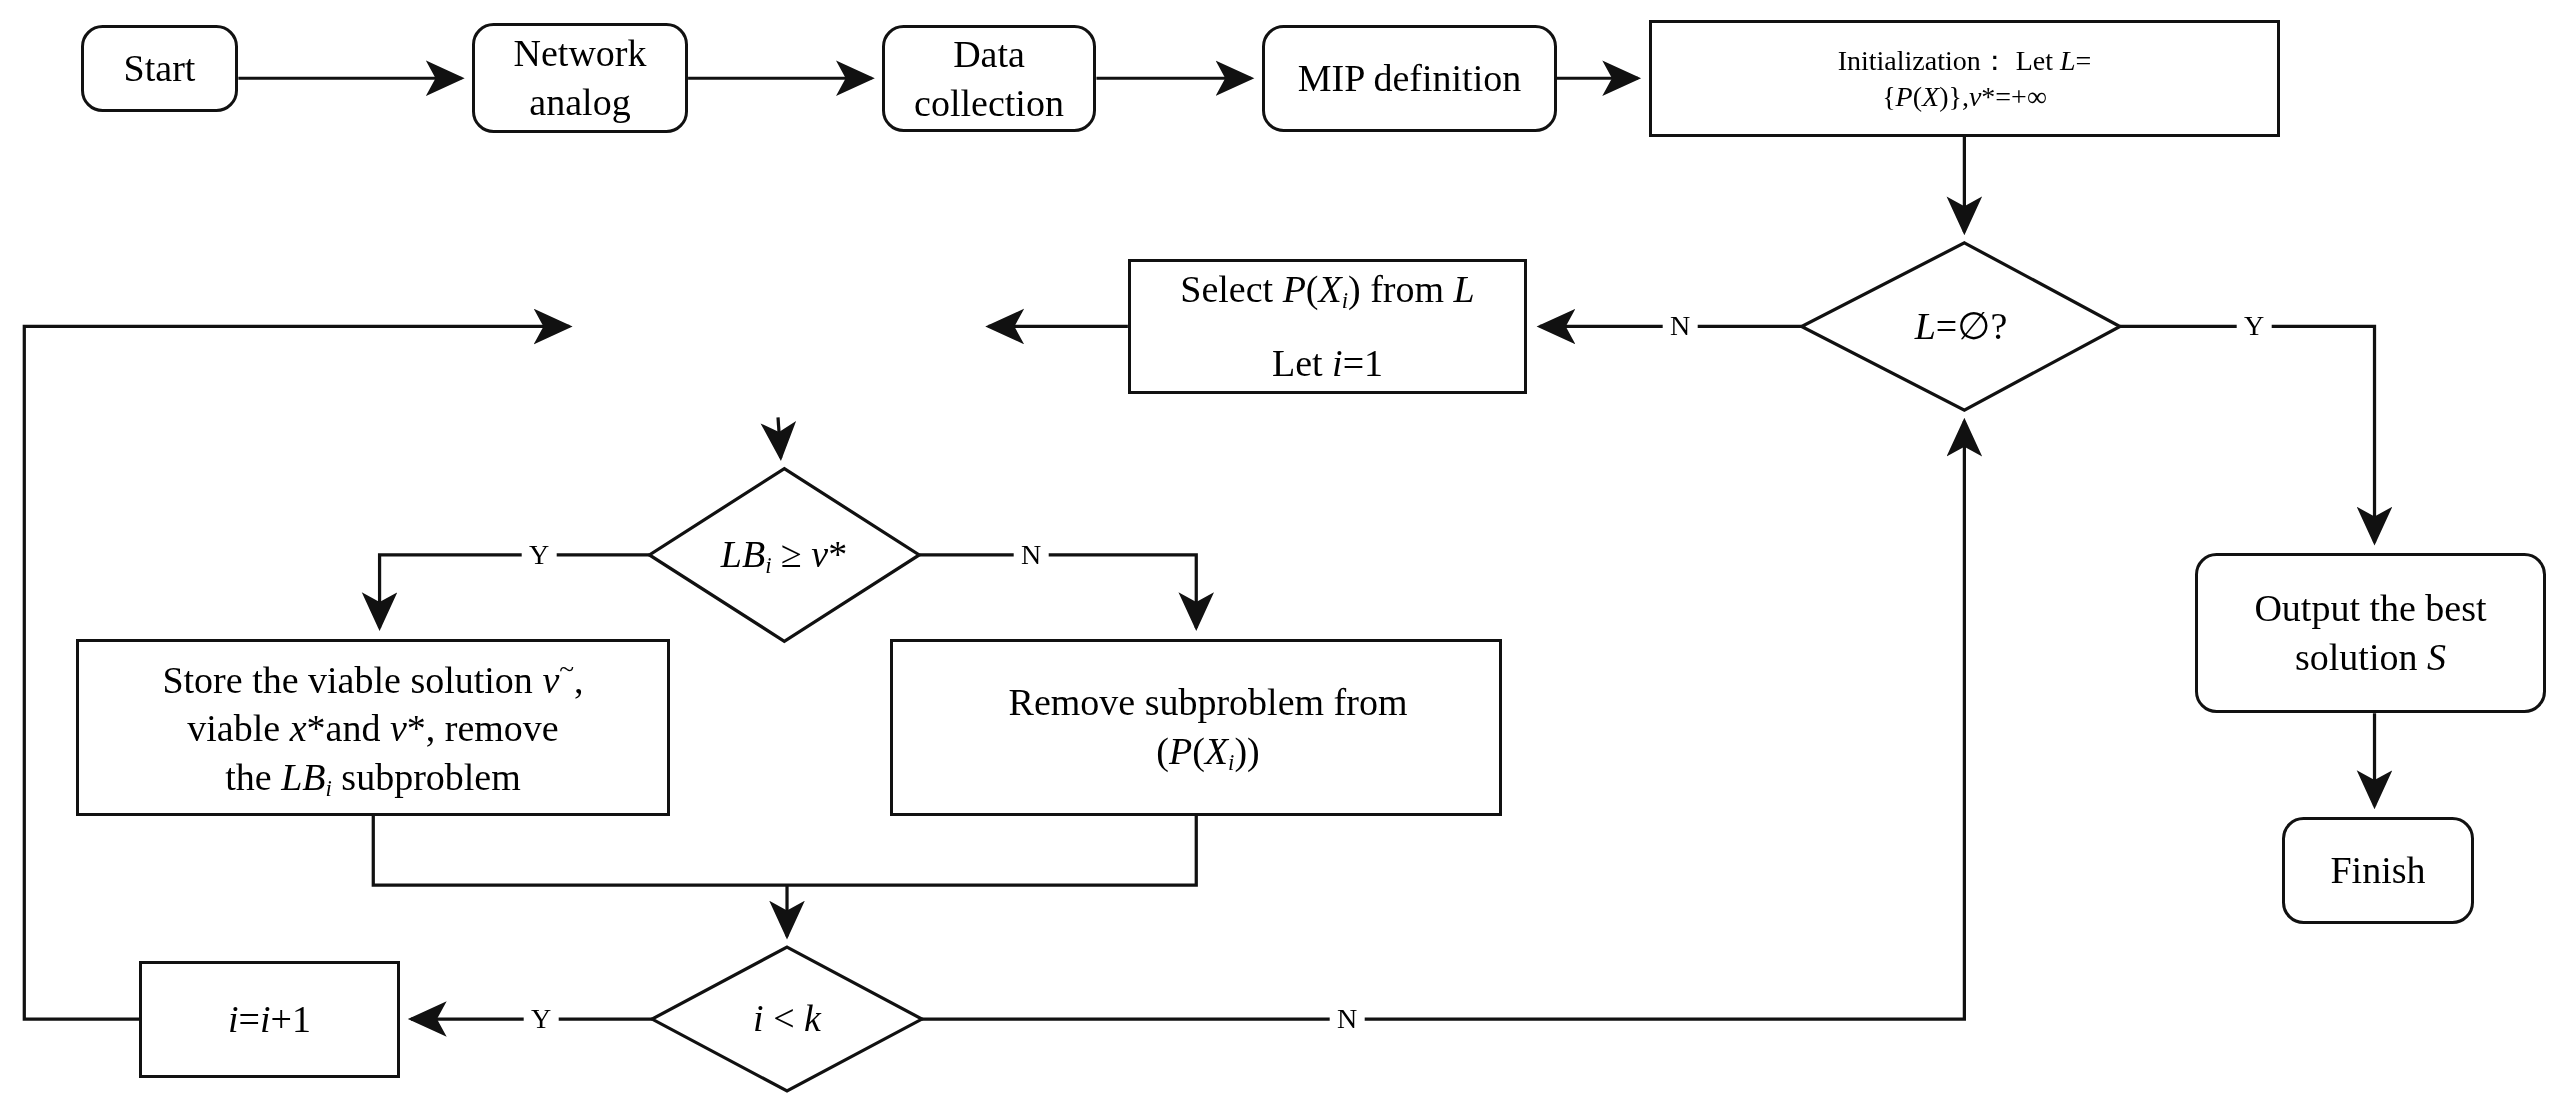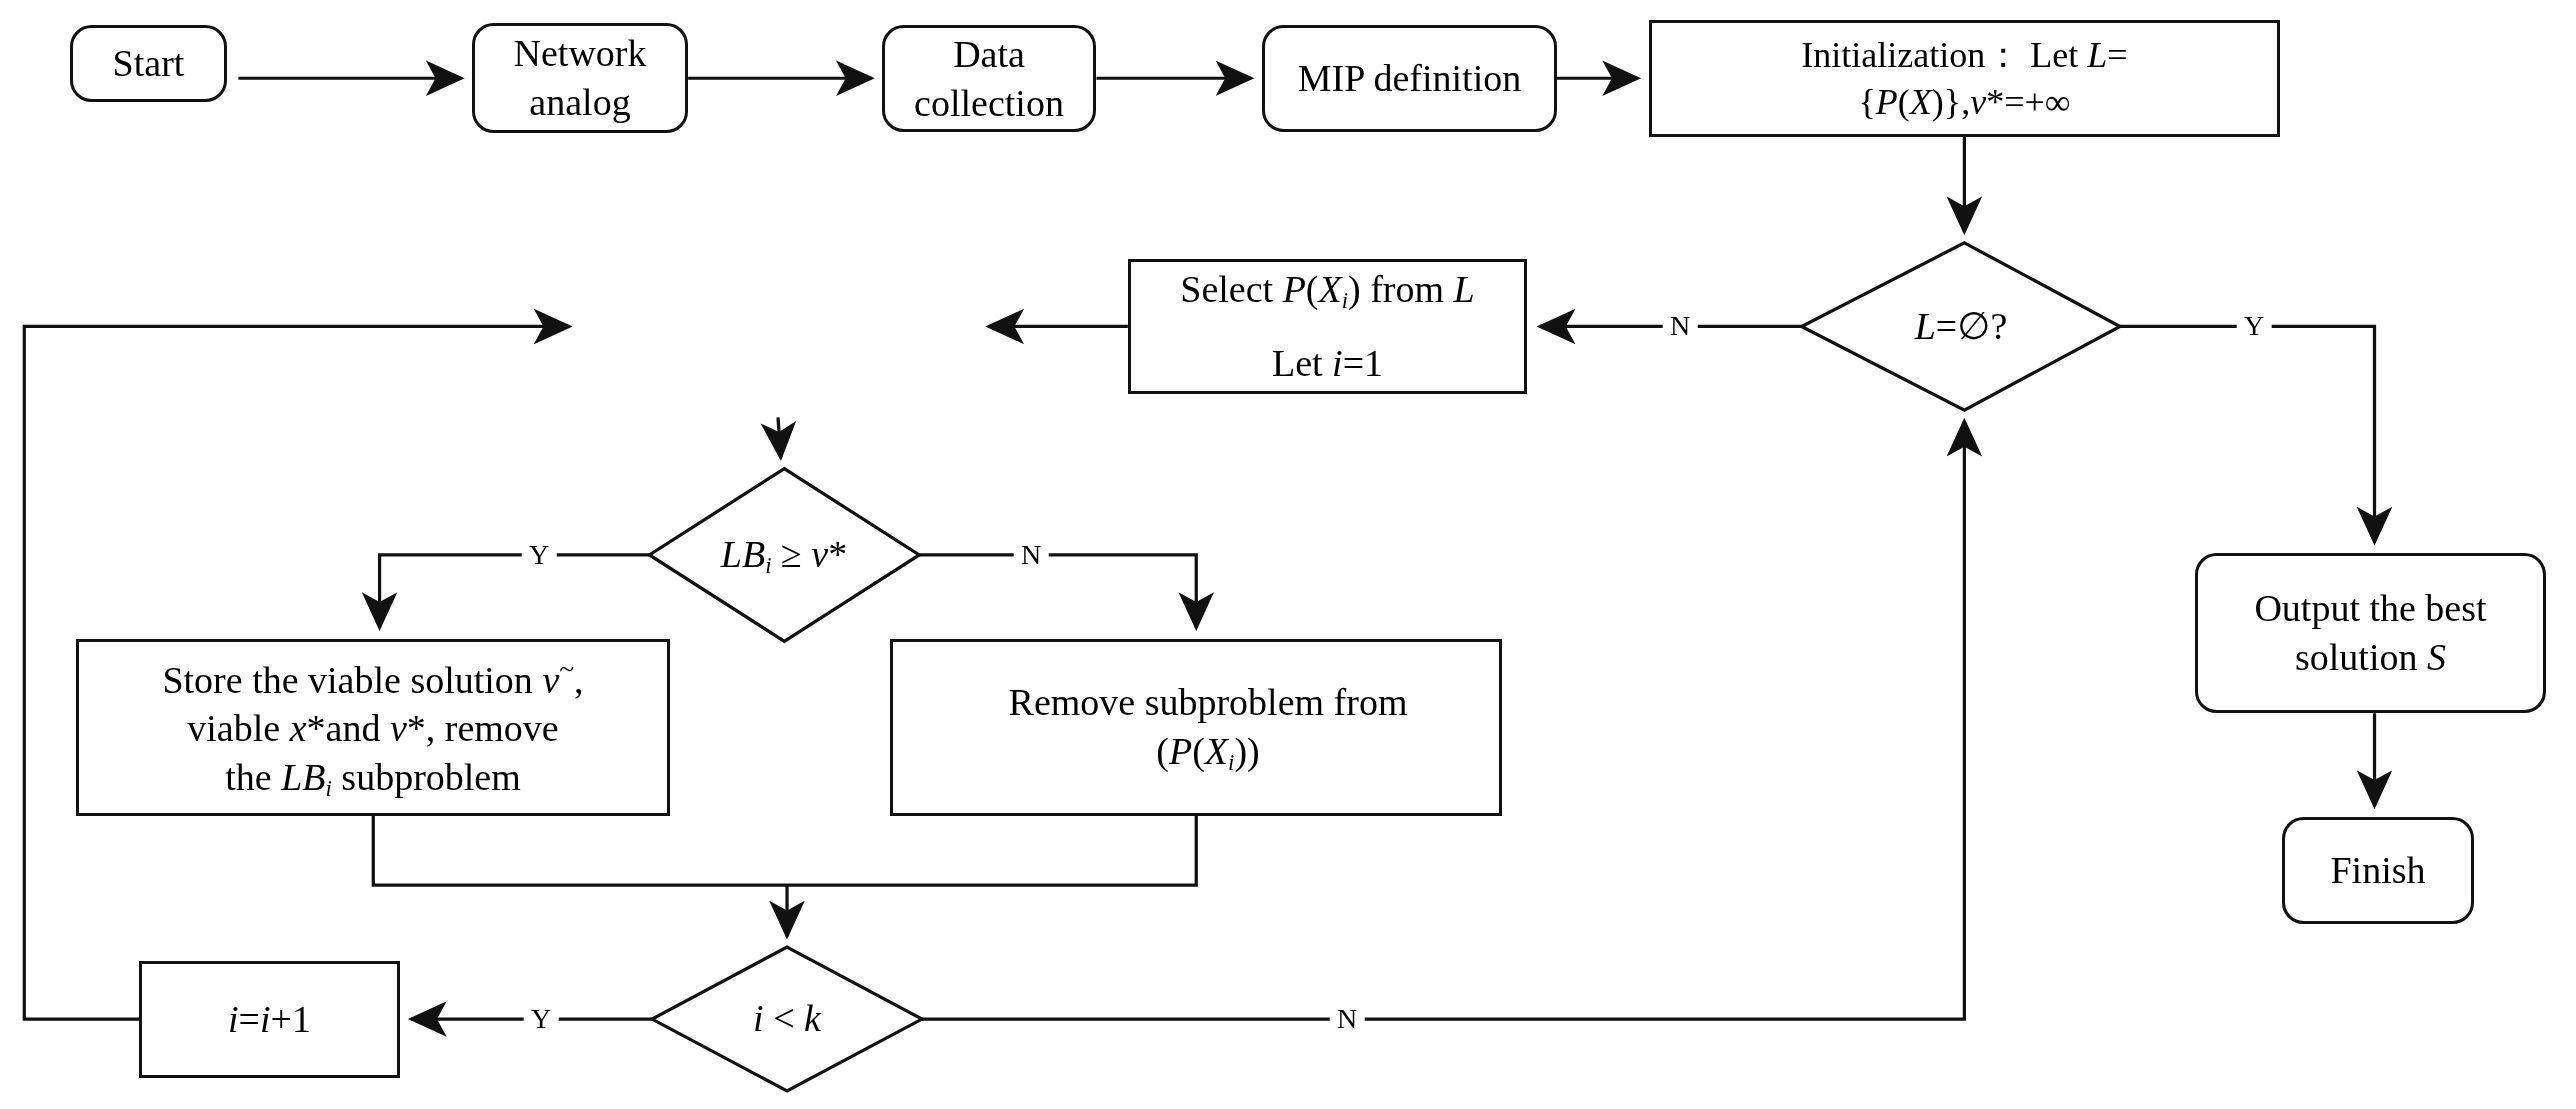--- a/index.html
+++ b/index.html
@@ -3,21 +3,21 @@
 <meta charset="utf-8">
 <style>
   html,body{margin:0;padding:0;background:#ffffff;}
   .canvas{position:relative;width:2576px;height:1109px;background:#ffffff;overflow:hidden;
           font-family:"Liberation Serif","DejaVu Serif",serif;color:#000;}
   .wires{position:absolute;left:0;top:0;width:2576px;height:1109px;}
   .node{position:absolute;box-sizing:border-box;background:#fff;border:3.6px solid #111;
         display:flex;flex-direction:column;justify-content:center;align-items:center;
         text-align:center;font-size:38px;line-height:1.28;z-index:2;}
   .node.rounded{border-radius:21.6px;border-width:3.1px;}
-  .node.big{font-size:36px;}
+  .node.big{font-size:28px;}
   .dlabel{position:absolute;display:flex;flex-direction:column;justify-content:center;align-items:center;
           text-align:center;font-size:38px;line-height:1.2;z-index:3;background:transparent;}
   .elabel{position:absolute;transform:translate(-50%,-50%);background:#fff;padding:0 7.2px;
           font-size:28px;line-height:1;z-index:4;font-family:"Liberation Serif","DejaVu Serif",serif;}
   .f-i{font-style:italic;}
   .f-sub{font-style:italic;font-size:0.6em;vertical-align:-0.28em;}
   .f-sup{font-size:0.72em;vertical-align:0.55em;}
   .tl{white-space:nowrap;}
 </style>
 </head>
@@ -65,21 +65,21 @@
       <polyline points="2357,363 2640,363 2640,603" marker-end="url(#arrow)"></polyline>
 
       <polyline points="2640,793 2640,896" marker-end="url(#arrow)"></polyline>
 
       <polygon fill="#fff" points="2184,270 2357,363 2184,456 2003,363"></polygon>
       <polygon fill="#fff" points="872,521 1022,617 872,713 722,617"></polygon>
       <polygon fill="#fff" points="875,1053 1025,1133 875,1213 725,1133"></polygon>
     </g>
   </svg>
 
-  <div class="node rounded" style="left:70px;top:25px;width:157px;height:77px;">
+  <div class="node rounded" style="left:81px;top:25px;width:157px;height:87px;">
       <div class="tl"><span>Start</span></div>
     </div>
 
   <div class="node rounded" style="left:472px;top:22.5px;width:216px;height:110px;">
       <div class="tl"><span>Network</span></div>
       <div class="tl"><span>analog</span></div>
     </div>
 
   <div class="node rounded" style="left:882px;top:25px;width:214px;height:107px;">
       <div class="tl"><span>Data</span></div>

